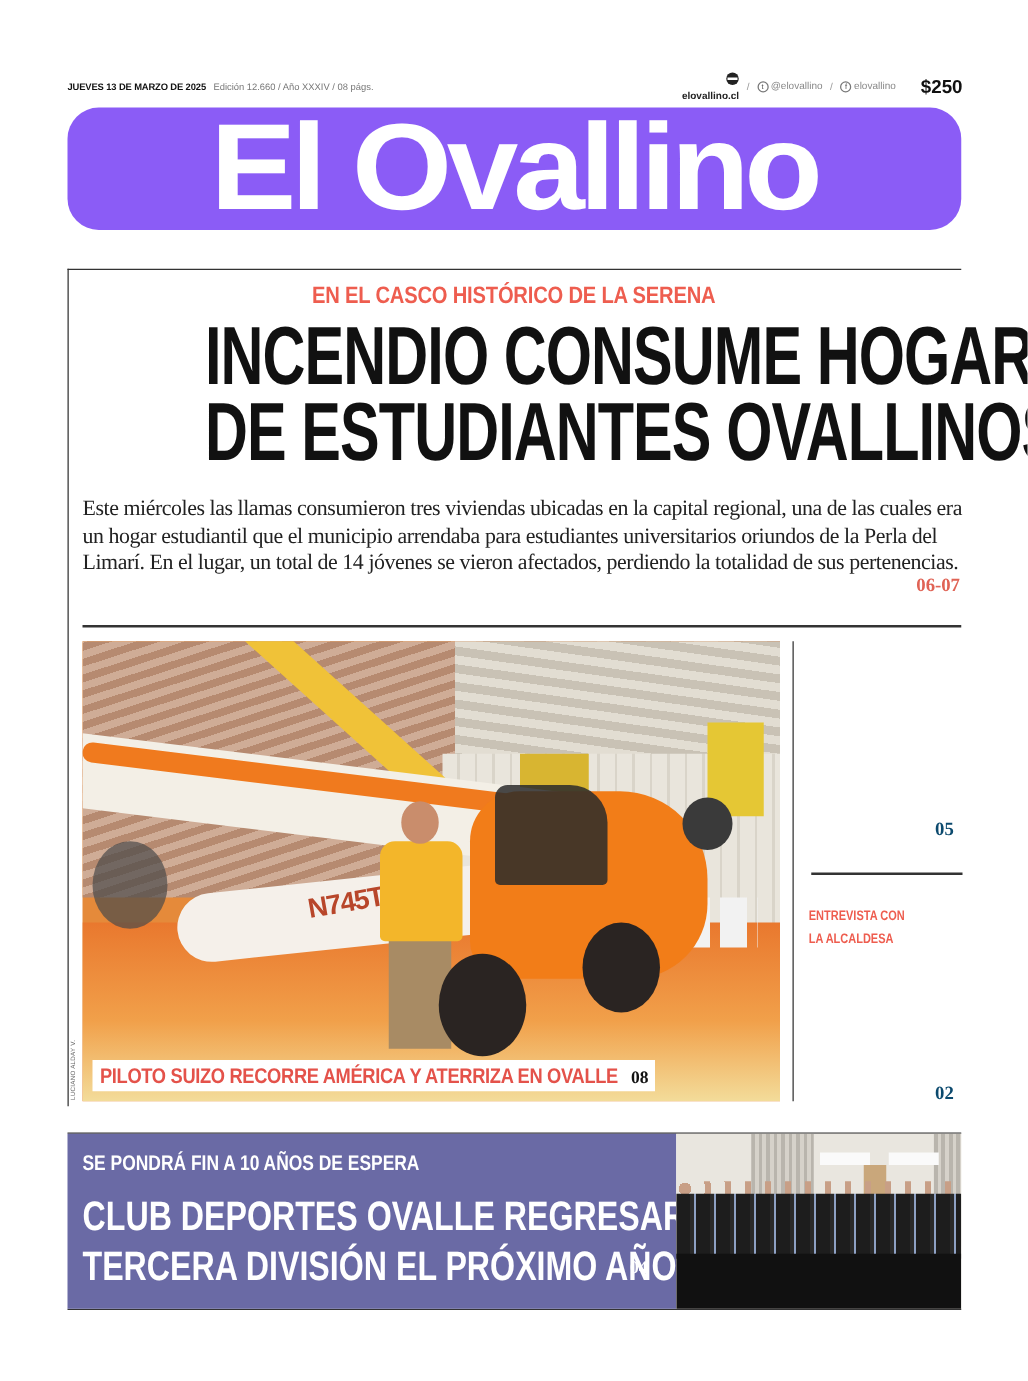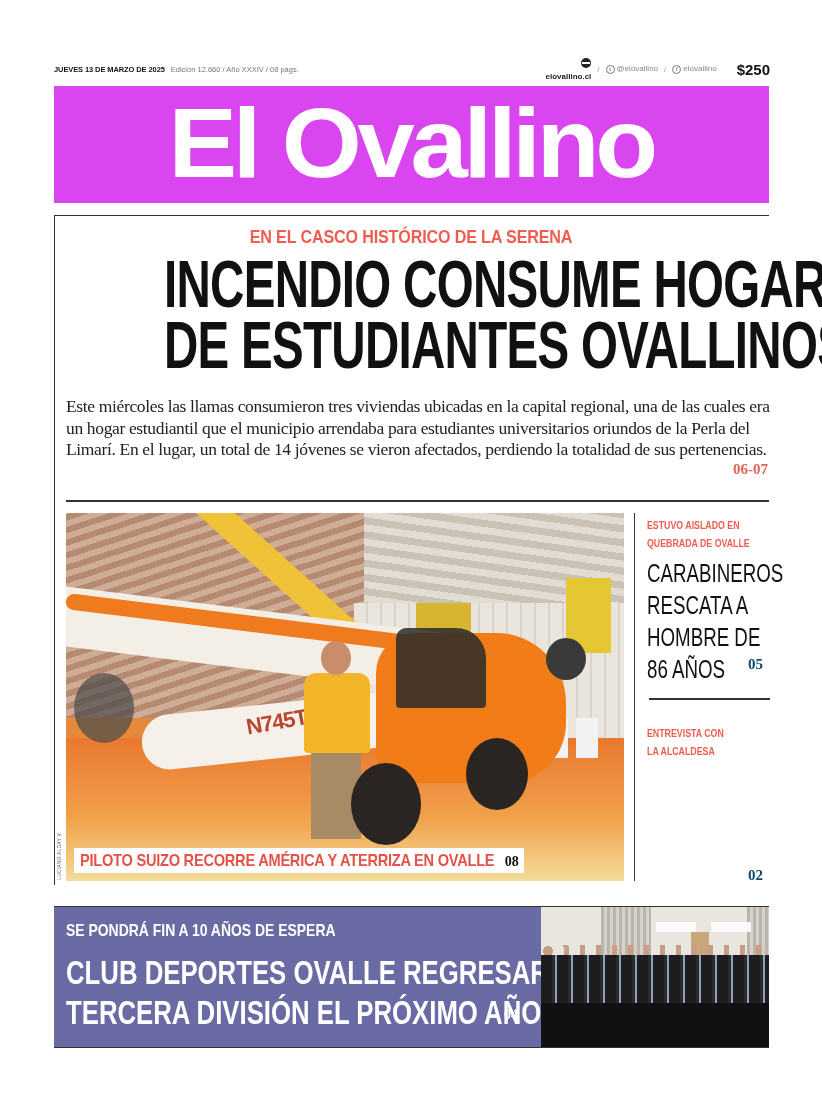--- a/index.html
+++ b/index.html
@@ -13,21 +13,21 @@
   .edition { color: #777; }
   .topbar-right { display: flex; align-items: center; gap: 4px; font-size: 8px; color: #888; }
   .web { font-weight: bold; color: #222; display: flex; align-items: flex-end; gap: 4px; flex-direction: column; }
   .globe { width: 10px; height: 10px; border-radius: 50%; background: #222; position: relative; display: inline-block; }
   .globe::before { content: ""; position: absolute; left: 1px; right: 1px; top: 4px; height: 2px; background: #fff; }
   .social-ico { width: 9px; height: 9px; border: 1px solid #777; border-radius: 50%; display: inline-flex; align-items: center; justify-content: center; font-size: 6px; color: #555; margin-right: 2px; }
   .sep { color: #999; margin: 0 2px; }
   .price { font-size: 15px; font-weight: bold; color: #111; margin-left: 16px; }
 
   
-  .masthead { position: absolute; left: 54px; top: 86px; width: 715px; height: 117px; background: #d946ef; display: flex; align-items: center; justify-content: center; }
+  .masthead { position: absolute; left: 54px; top: 86px; width: 715px; height: 98px; background: #8b5cf6; display: flex; align-items: center; justify-content: center; border-radius: 25px; }
   .logo { color: #ffffff; font-family: "Liberation Sans", sans-serif; font-weight: bold; font-size: 98px; letter-spacing: -4px; line-height: 1; transform: scaleX(1.05) translateY(-2px); }
 
   
   .frame { position: absolute; left: 54px; top: 215px; width: 715px; height: 670px; border-top: 1.5px solid #333; border-left: 1.5px solid #333; }
 
   .kicker-main { position: absolute; left: 0; top: 226px; width: 822px; text-align: center; font-family: "Liberation Sans", sans-serif; font-weight: bold; font-size: 19px; color: #ee5d4f; letter-spacing: -0.2px; transform: scaleX(0.85); transform-origin: center; }
   .headline { position: absolute; left: 66px; top: 254px; width: 700px; text-align: center; font-family: "Liberation Sans", sans-serif; font-weight: bold; font-size: 66px; line-height: 61px; color: #111; letter-spacing: -1px; }
   .headline .hl-line { display: block; transform: scaleX(0.72); transform-origin: center; white-space: nowrap; }
   .lead { position: absolute; left: 66px; top: 396px; width: 704px; font-family: "Liberation Serif", serif; font-size: 17.5px; line-height: 21.5px; color: #222; letter-spacing: -0.35px; }
   .lead-page { position: absolute; right: 54px; top: 461px; font-family: "Liberation Serif", serif; font-weight: bold; font-size: 15px; color: #e06355; }
@@ -156,30 +156,20 @@
   <div class="ph-man-head"></div>
   <div class="ph-wheel1"></div>
   <div class="ph-caption">
     <span class="ph-caption-text">PILOTO SUIZO RECORRE AMÉRICA Y ATERRIZA EN OVALLE</span>
     <span class="ph-caption-page">08</span>
   </div>
 </div>
 <div class="credit">LUCIANO ALDAY V.</div>
 
 <div class="sidebar">
-  <div class="sb-story" style="top:2px;">
-    <div class="sb-kicker">ESTUVO AISLADO EN</div><br>
-    <div class="sb-kicker">QUEBRADA DE OVALLE</div>
-    <div class="sb-title">
-      <span class="tl">CARABINEROS</span>
-      <span class="tl">RESCATA A</span>
-      <span class="tl">HOMBRE DE</span>
-      <span class="tl">86 AÑOS</span>
-    </div>
-  </div>
   <span class="sb-page" style="left:113px; top:143px;">05</span>
   <div class="sb-rule"></div>
 
   <div class="sb-story" style="top:210px;">
     <div class="sb-kicker">ENTREVISTA CON</div><br>
     <div class="sb-kicker">LA ALCALDESA</div>
   </div>
   <span class="sb-page" style="left:113px; top:354px;">02</span>
 </div>
 

